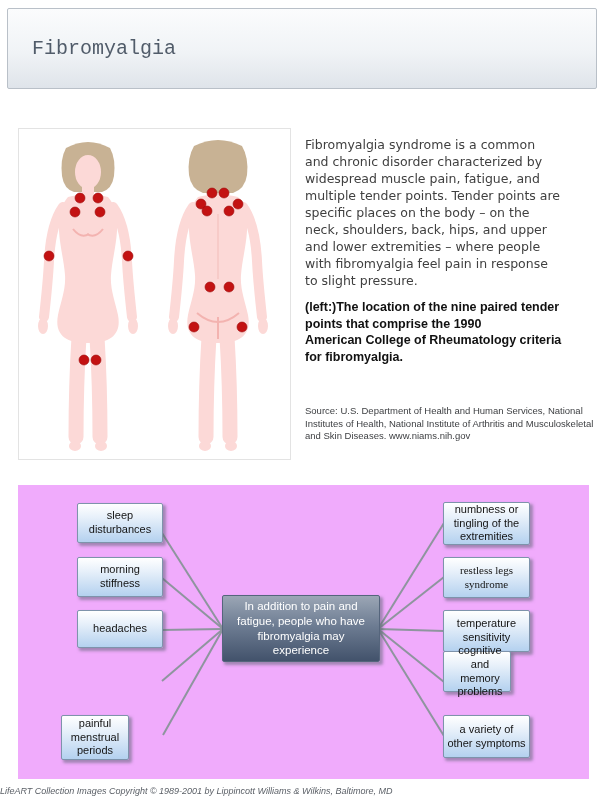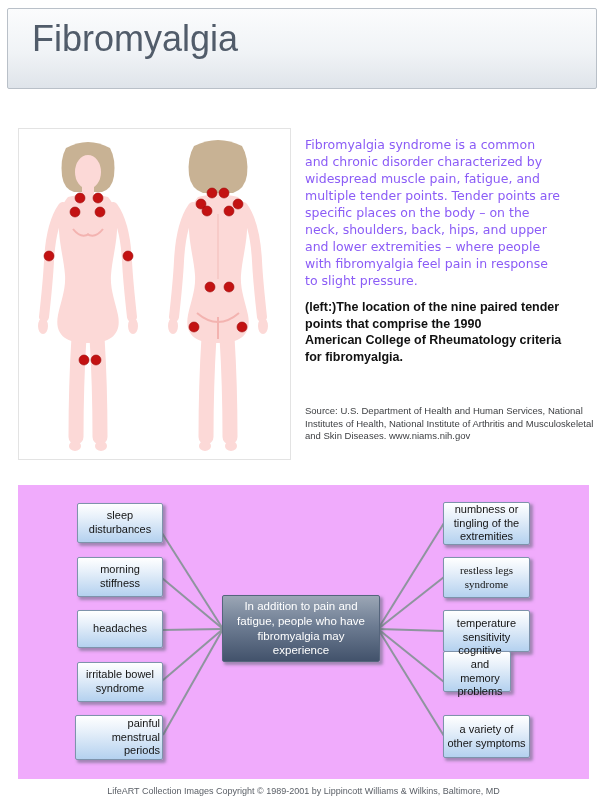--- a/index.html
+++ b/index.html
@@ -7,37 +7,37 @@
     width:607px;height:800px;position:relative;background:#ffffff;
     font-family:"DejaVu Sans",sans-serif;overflow:hidden;
   }
   
   .header{
     position:absolute;left:7px;top:8px;width:590px;height:81px;
     border:1px solid #b9c0c8;border-radius:2px;box-sizing:border-box;
     background:linear-gradient(#fbfcfd 0%,#f0f3f6 55%,#dfe4ea 100%);
   }
   .page-title{
-    position:absolute;left:24px;top:9px;
-    font-family:Liberation Sans, sans-serif;font-size:36px;color:#515c6a;
+    position:absolute;left:24px;top:28px;
+    font-family:Liberation Mono, monospace;font-size:20px;color:#515c6a;
   }
   .logo{position:absolute;right:18px;top:28px;display:flex;align-items:center;}
   .logo-mark{margin-right:5px;display:block;}
   .logo-text{font-family:"Liberation Sans",sans-serif;font-weight:bold;font-size:27px;letter-spacing:-1px;}
   .logo-smart{color:#1b1b1b;}
   .logo-draw{color:#e2321e;}
   
   .figure-panel{
     position:absolute;left:18px;top:128px;width:271px;height:330px;
     background:#ffffff;border:1px solid #e3e3e3;box-sizing:content-box;
   }
   
   .text-col{position:absolute;left:305px;top:136px;width:298px;}
   .para{
-    font-size:12.5px;line-height:17px;color:#8b5cf6;white-space:pre-line;
+    font-size:12.5px;line-height:17px;color:#404040;white-space:pre-line;
   }
   .caption{
     margin-top:10px;font-family:"Liberation Sans",sans-serif;font-weight:bold;
     font-size:12.5px;line-height:16.5px;color:#111;white-space:pre-line;
   }
   .source{
     margin-top:40px;font-family:"Liberation Sans",sans-serif;
     font-size:9.5px;line-height:12.5px;color:#3d3f42;width:300px;
   }
   
@@ -55,22 +55,22 @@
     font-family:"Liberation Sans",sans-serif;font-size:11px;line-height:1.25;color:#141414;
     padding:2px;
   }
   .node-center{
     background:linear-gradient(#9ba6b5 0%,#6e7d93 45%,#42526b 100%);
     border:1px solid #55657c;color:#ffffff;font-size:11.5px;line-height:1.3;
     padding:4px 8px;
   }
   
   .footer{
-    position:absolute;left:0;top:786px;width:607px;text-align:center;
-    font-family:"Liberation Sans",sans-serif;font-size:9px;color:#5a5f66;
+    position:absolute;left:0;top:786px;width:607px;
+    font-family:"Liberation Sans",sans-serif;font-size:9px;color:#5a5f66;font-style:italic;
   }
 </style>
 </head>
 <body>
 
 <div class="header">
   <div class="page-title">Fibromyalgia</div>
 </div>
 
 <div class="figure-panel">
@@ -171,22 +171,21 @@
       <line x1="360" y1="144" x2="426" y2="92"></line>
       <line x1="360" y1="144" x2="426" y2="146"></line>
       <line x1="360" y1="144" x2="426" y2="197"></line>
       <line x1="360" y1="144" x2="426" y2="251"></line>
     </g>
   </svg>
 
   <div class="node" style="left:59px;top:18px;width:86px;height:40px;">sleep disturbances</div>
   <div class="node" style="left:59px;top:72px;width:86px;height:40px;">morning stiffness</div>
   <div class="node" style="left:59px;top:125px;width:86px;height:38px;">headaches</div>
-  <div class="node" style="left:59px;top:177px;width:86px;height:40px;">irritable bowel syndrome</div>
-  <div class="node" style="left:57px;top:230px;width:88px;height:45px;text-align:right;">painful menstrual periods</div>
+  <div class="node" style="left:43px;top:230px;width:68px;height:45px;">painful menstrual periods</div>
 
   <div class="node node-center" style="left:204px;top:110px;width:158px;height:67px;">In addition to pain and fatigue, people who have fibromyalgia may experience</div>
 
   <div class="node" style="left:425px;top:17px;width:87px;height:43px;text-align:center;">numbness or tingling of the extremities</div>
   <div class="node" style="left:425px;top:72px;width:87px;height:41px;font-family:Liberation Serif, serif;">restless legs syndrome</div>
   <div class="node" style="left:425px;top:125px;width:87px;height:42px;">temperature sensitivity</div>
   <div class="node" style="left:425px;top:166px;width:68px;height:41px;padding-left:8px;">cognitive and memory problems</div>
   <div class="node" style="left:425px;top:230px;width:87px;height:43px;">a variety of other symptoms</div>
 </div>
 

